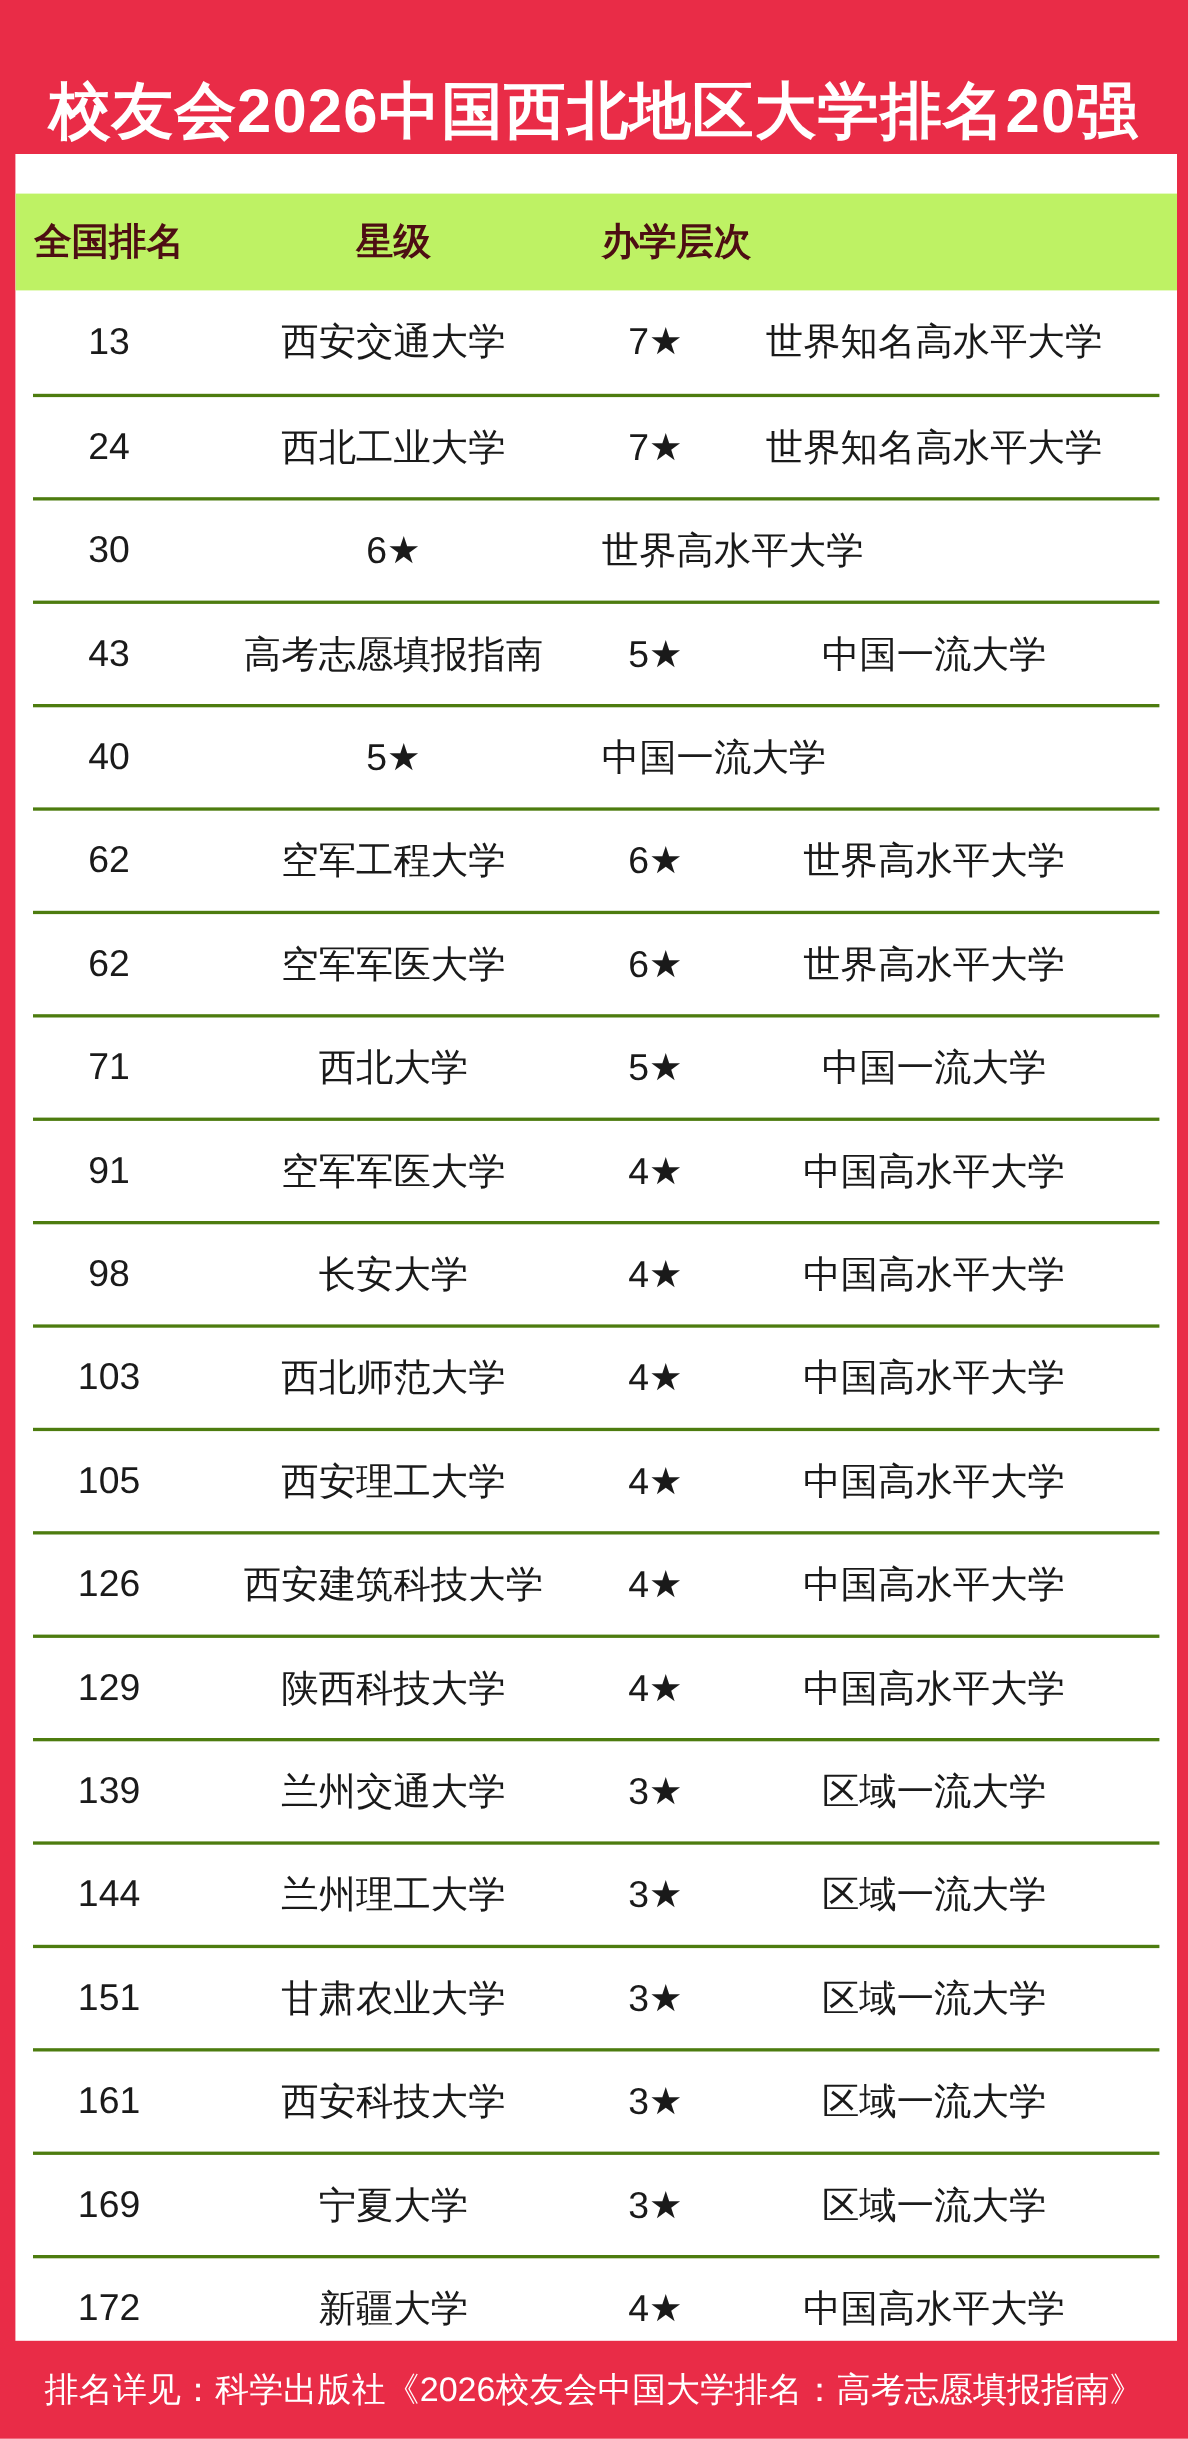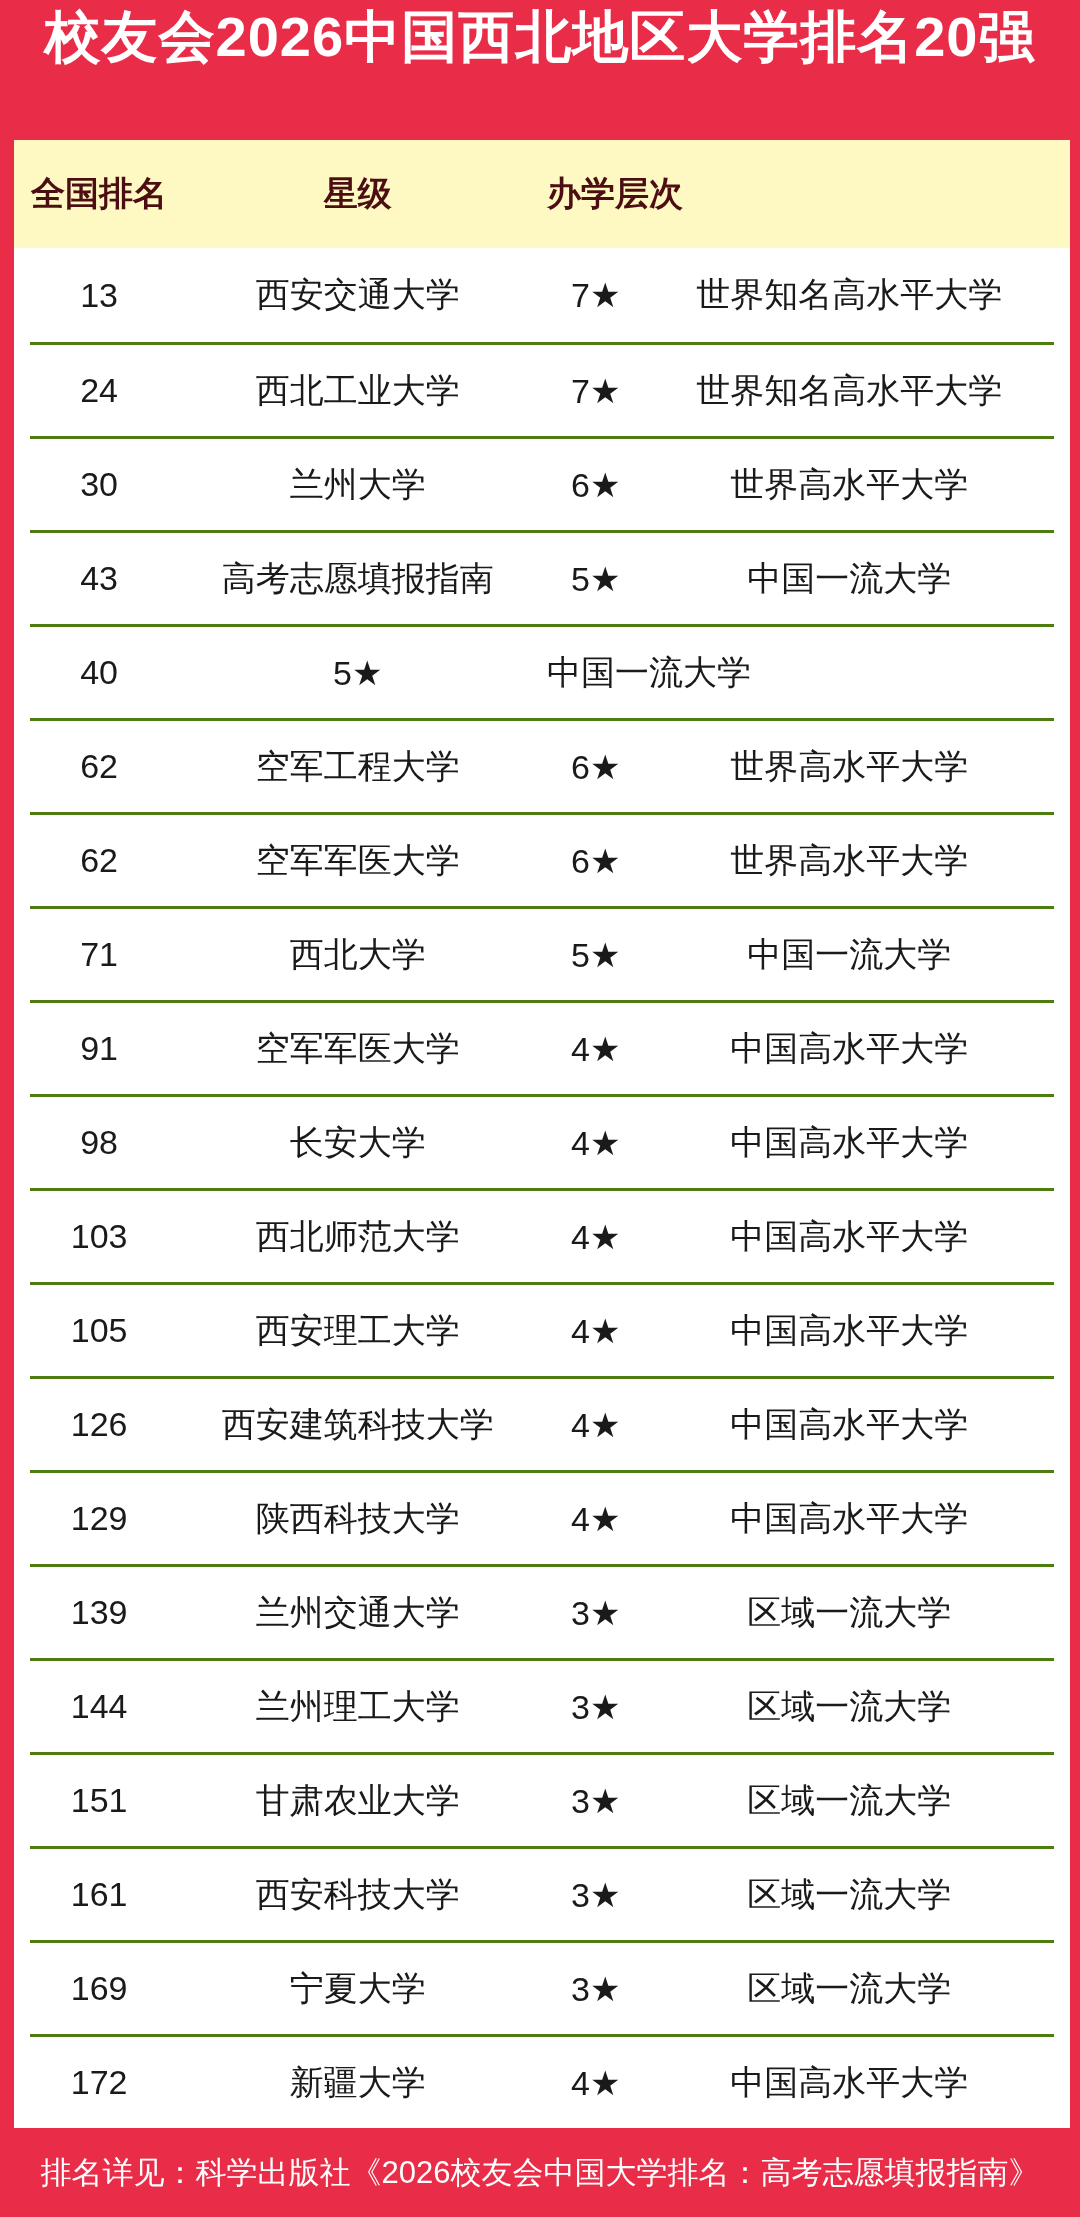--- a/index.html
+++ b/index.html
@@ -7,44 +7,45 @@
   body {
     width: 1080px;
     height: 2217px;
     background: #E92C47;
     font-family: "Liberation Sans", "DejaVu Sans", sans-serif;
     overflow: hidden;
   }
   .title-band {
     height: 140px;
     display: flex;
-    align-items: flex-start;
+    align-items: flex-end;
     justify-content: center;
   }
   .title-band h1 {
     margin: 0;
     color: #FFFFFF;
     font-size: 56px;
     font-weight: bold;
     letter-spacing: 1px;
     white-space: nowrap;
   }
   .card {
     margin: 0 10px 0 14px;
     background: #FFFFFF;
     height: 1988px;
     overflow: hidden;
   }
   .thead {
-    height: 108px;
-    background: #fef9c3;
+    height: 88px;
+    background: #bef264;
     display: grid;
     grid-template-columns: 13.5% 37% 9.5% 40%;
     align-items: center;
     padding: 0 16px;
+    margin-top: 36px;
   }
   .thead .th {
     color: #4D0E13;
     font-size: 34px;
     font-weight: bold;
     text-align: center;
     white-space: nowrap;
   }
   .tbody .row {
     height: 94px;
@@ -94,21 +95,20 @@
         <div class="cell">世界知名高水平大学</div>
       </div>
       <div class="row">
         <div class="cell">24</div>
         <div class="cell">西北工业大学</div>
         <div class="cell">7★</div>
         <div class="cell">世界知名高水平大学</div>
       </div>
       <div class="row">
         <div class="cell">30</div>
-        <div class="cell">兰州大学</div>
         <div class="cell">6★</div>
         <div class="cell">世界高水平大学</div>
       </div>
       <div class="row">
         <div class="cell">43</div>
         <div class="cell">高考志愿填报指南</div>
         <div class="cell">5★</div>
         <div class="cell">中国一流大学</div>
       </div>
       <div class="row">

